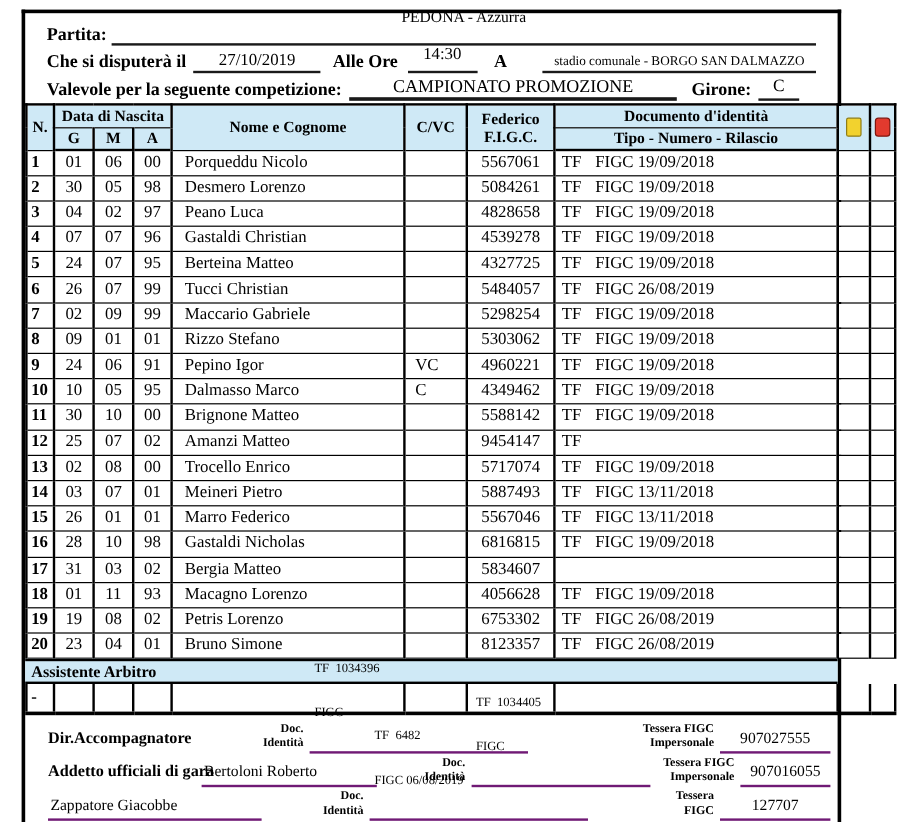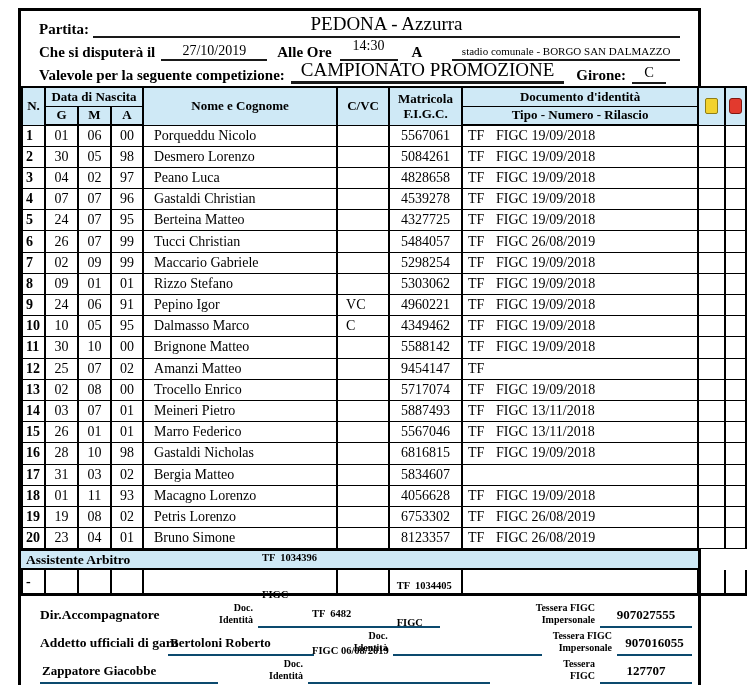--- a/index.html
+++ b/index.html
@@ -10,26 +10,26 @@
     font-family:"Liberation Serif","DejaVu Serif",serif; color:#000;}
   .doc{position:absolute; left:18px; top:8px; width:683px; height:677px;
     border:3px solid #000; border-bottom:none;}
   
   .hdr{padding:4px 18px 0 18px; height:75px;}
   .hline{display:flex; align-items:flex-end; height:23px; font-size:15px; line-height:1.1;}
   .b{font-weight:bold;}
   .ul{border-bottom:2px solid #1a1a1a; text-align:center;}
   .flex1{flex:1;}
   .hline .lbl{white-space:nowrap; padding-bottom:1px;}
-  .val-partita{font-size:19px; margin-left:4px; padding-bottom:1px;}
+  .val-partita{font-size:13px; margin-left:4px; padding-bottom:15px;}
   .val-date{width:106px; margin-left:6px; font-size:14px; padding-bottom:1px;}
   .val-time{width:58px; margin-left:8px; font-size:14px; padding-bottom:6px;}
   .ml10{margin-left:10px;} .ml14{margin-left:14px;}
   .val-venue{margin-left:30px; font-size:11px; padding-bottom:2px;}
-  .val-comp{margin-left:6px; margin-right:12px; font-size:19px; border-bottom-width:3px; padding-bottom:0;}
+  .val-comp{margin-left:6px; margin-right:12px; font-size:15px; border-bottom-width:3px; padding-bottom:0;}
   .val-girone{width:34px; margin-left:6px; margin-right:14px; font-size:14.5px; padding-bottom:1px;}
   
   table.roster{width:100%; border-collapse:collapse; table-layout:fixed;}
   .roster th,.roster td{border:2px solid #000; border-top-width:1px; border-bottom-width:1px; overflow:hidden; vertical-align:middle;}
   .roster thead th{background:var(--hdr-bg); font-size:13px; font-weight:bold; height:19px; line-height:1.1;}
   .roster thead tr:first-child th{border-top-width:2px;}
   .roster thead tr:last-child th{border-bottom-width:2px;}
   th.doc-h{border-bottom-width:1px !important;}
   .two-line div{line-height:1.2;}
   .roster tbody td{height:21.2px; font-size:14px; background:#fff;}
@@ -46,21 +46,21 @@
   .card.red{background:var(--red); border:1px solid var(--red-b); border-radius:3px;}
   
   .assist-bar{height:21px; background:var(--hdr-bg); border-top:2px solid #000; border-bottom:2px solid #000;
     font-weight:bold; font-size:13.5px; display:flex; align-items:center; padding-left:5px;}
   table.assist{width:100%; border-collapse:collapse; table-layout:fixed;}
   .assist td{border:2px solid #000; border-top:none; border-bottom:3px solid #000; height:24px; font-size:14px;}
   .assist td.cn{font-weight:bold; padding-left:3px;}
   
   .officials{padding:5px 6px 0 19px;}
   .off-row{display:flex; align-items:flex-end; height:27px; margin-bottom:1px;}
-  .ulb{border-bottom:2px solid #0c4a6e;font-weight:bold;}
+  .ulb{border-bottom:2px solid #701a75;}
   .off-role{width:128px; font-weight:bold; font-size:13.5px; padding-bottom:5px; white-space:nowrap;}
   .off-name{width:178px; font-size:13px; padding:0 0 3px 2px;}
   .off-doc-label{width:64px; margin-left:26px; text-align:right; font-weight:bold; font-size:10px; line-height:1.12; padding-bottom:3px; padding-right:5px;}
   .off-doc{width:182px; font-size:10.5px; line-height:1.15; padding:0 0 1px 4px; white-space:pre;}
   .off-tess-label{margin-left:auto; width:86px; text-align:right; font-weight:bold; font-size:10px; line-height:1.12; padding-bottom:3px;}
   .off-tess{width:92px; margin-left:5px; text-align:center; font-size:13px; padding-bottom:3px;}
 </style>
 </head>
 <body>
 
@@ -100,21 +100,21 @@
       <col style="width:27px">
         <col style="width:21px">
     </colgroup>
     <thead>
       <tr>
         <th rowspan="2">N.</th>
         <th colspan="3">Data di Nascita</th>
         <th rowspan="2">Nome e Cognome</th>
         <th rowspan="2">C/VC</th>
         <th rowspan="2" class="two-line">
-          <div>Matricola</div>
+          <div>Federico</div>
           <div>F.I.G.C.</div>
         </th>
         <th class="doc-h">Documento d'identità</th>
         <th rowspan="2"><span class="card yellow"></span></th>
         <th rowspan="2"><span class="card red"></span></th>
       </tr>
       <tr>
         <th>G</th>
         <th>M</th>
         <th>A</th>

